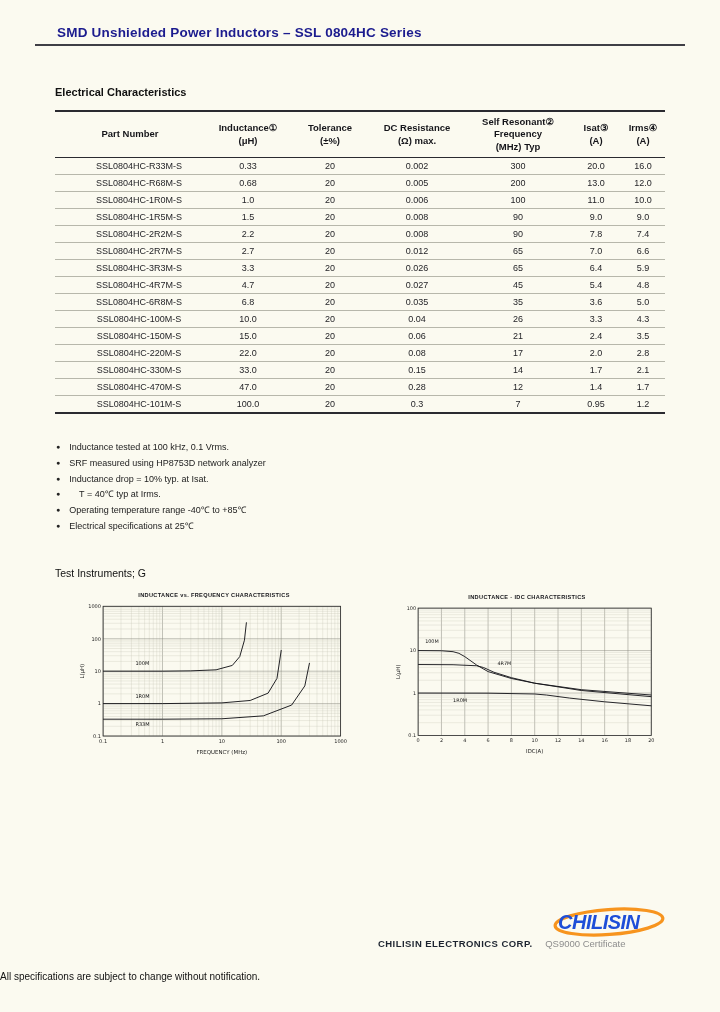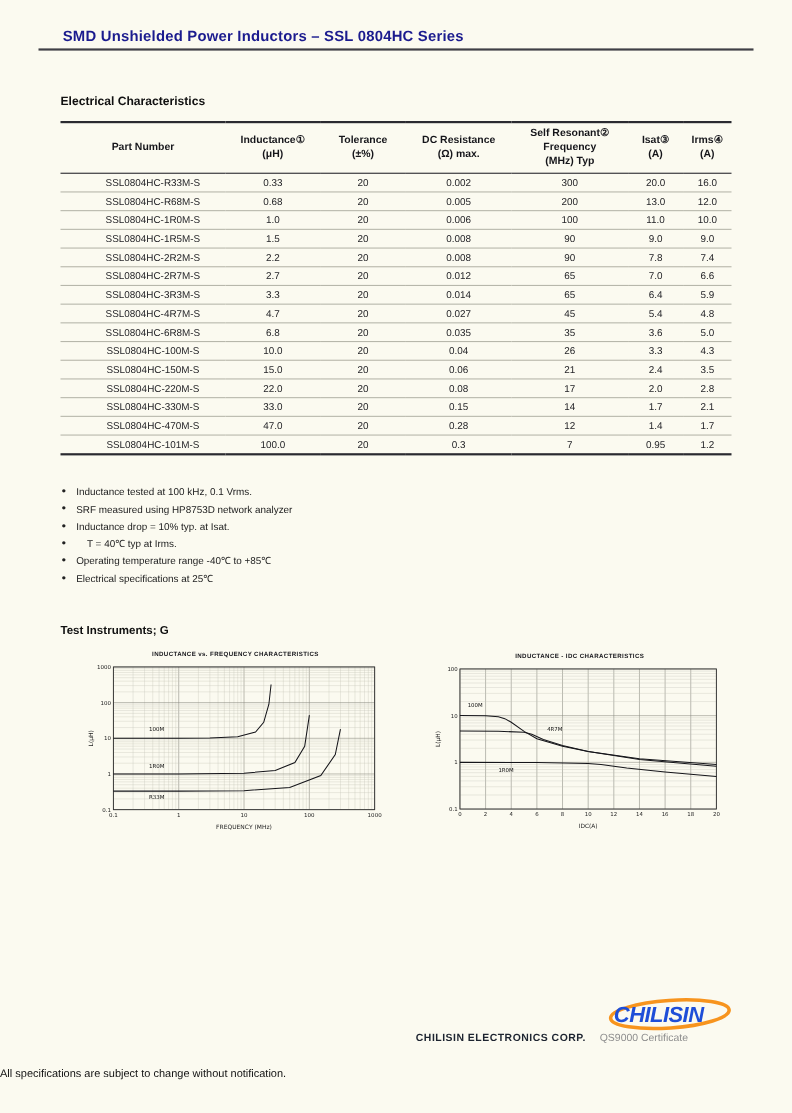--- a/index.html
+++ b/index.html
@@ -19,21 +19,21 @@
   table.spec tbody tr{border-bottom:1px solid #b7b7ab;height:17px}
   table.spec tbody tr:last-child{border-bottom:0}
   table.spec td{font-size:9px;text-align:center;color:#242428;padding:0}
   table.spec td:first-child{text-align:center;padding-left:18px}
 
   ul.notes{position:absolute;left:56px;top:440px;list-style:none}
   ul.notes li{font-size:9px;line-height:15.8px;color:#222;display:flex;align-items:center}
   ul.notes .bullet{font-size:7px;margin-right:9px;position:relative;top:-1px}
   ul.notes .note-text{white-space:pre}
 
-  .ti-heading{position:absolute;left:55px;top:567px;font-size:10.5px;font-weight:bold;color:#111}
+  .ti-heading{position:absolute;left:55px;top:567px;font-size:10.5px;font-weight:normal;color:#111}
 
   .chart{position:absolute}
   .chart-title{font-size:5.6px;text-align:center;letter-spacing:.35px;color:#15151a;font-weight:bold}
   .chart svg{display:block;margin-top:3px;font-family:"DejaVu Sans","Liberation Sans",sans-serif}
   #chart0-wrap{left:78px;top:592px;width:272px}
   #chart1-wrap{left:393px;top:594px;width:268px}
 
   .logo{position:absolute;left:552px;top:902px;width:114px;height:40px}
   .company-row{position:absolute;left:378px;top:938px;font-size:9.5px;white-space:nowrap}
   .company{font-weight:bold;letter-spacing:.45px;color:#1d2430}
@@ -144,21 +144,21 @@
           <td>20</td>
           <td>0.012</td>
           <td>65</td>
           <td>7.0</td>
           <td>6.6</td>
         </tr>
         <tr>
           <td>SSL0804HC-3R3M-S</td>
           <td>3.3</td>
           <td>20</td>
-          <td>0.014</td>
+          <td>0.026</td>
           <td>65</td>
           <td>6.4</td>
           <td>5.9</td>
         </tr>
         <tr>
           <td>SSL0804HC-4R7M-S</td>
           <td>4.7</td>
           <td>20</td>
           <td>0.027</td>
           <td>45</td>

